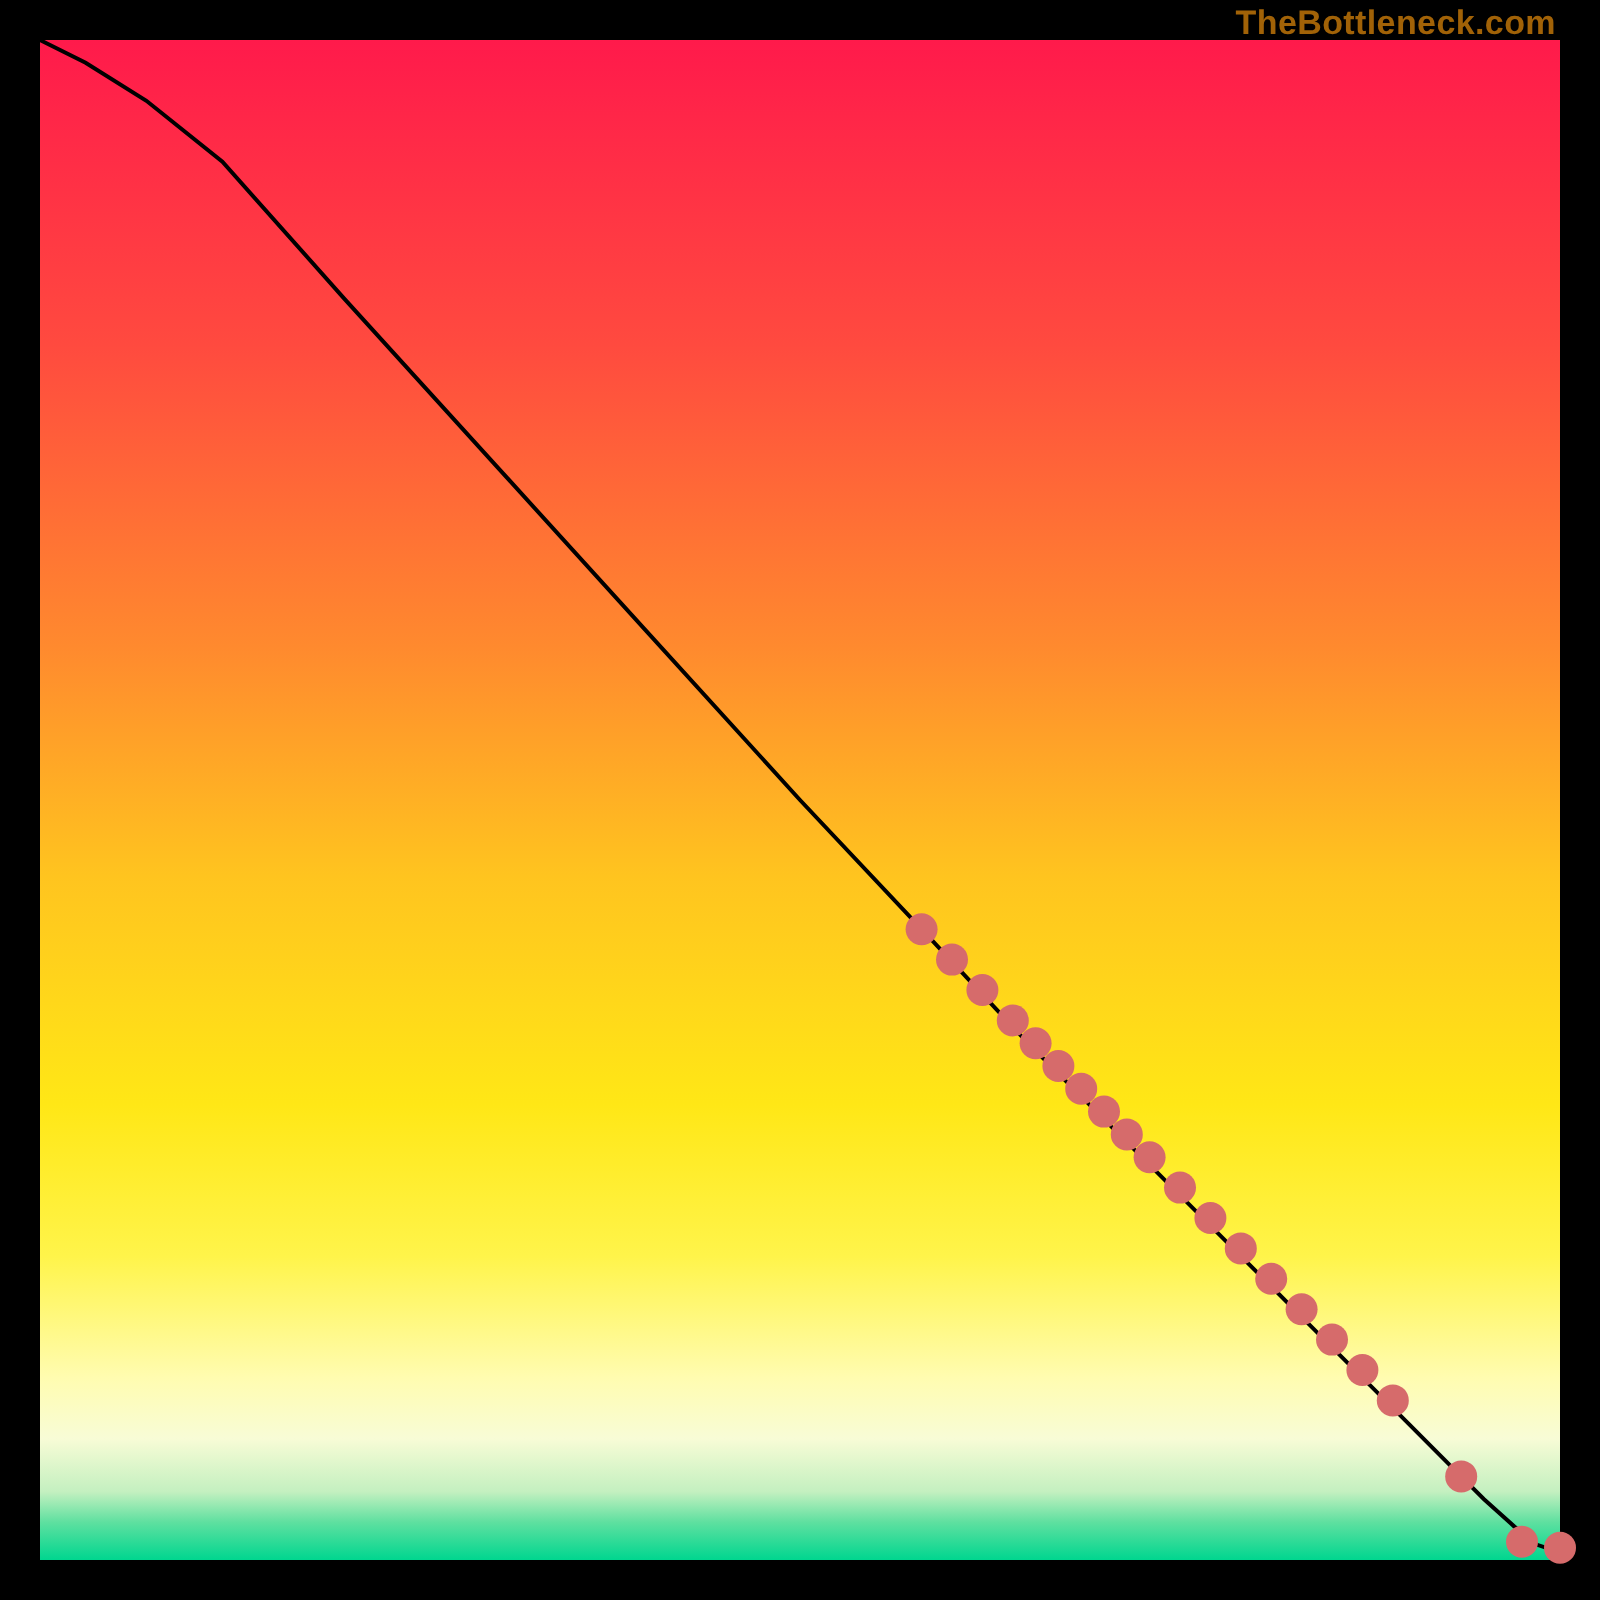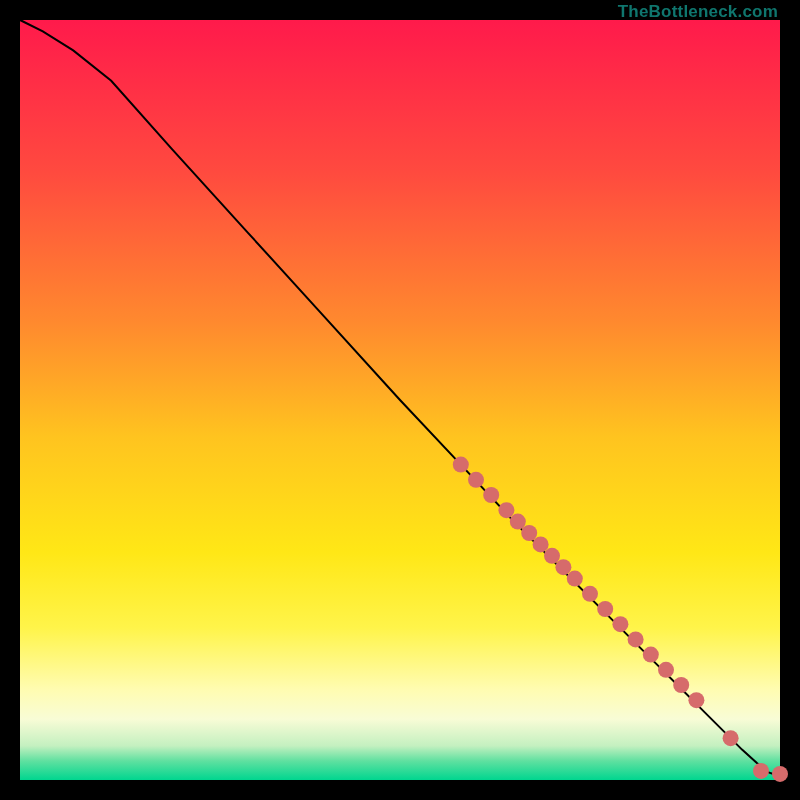--- a/index.html
+++ b/index.html
@@ -23,21 +23,21 @@
     top: 20px;
     width: 760px;
     height: 760px;
   }
   .watermark {
     position: absolute;
     top: 2px;
     right: 22px;
     font-size: 17px;
     font-weight: 600;
-    color: #0f766e;
+    color: #a16207;
     letter-spacing: 0.2px;
   }
   svg {
     position: absolute;
     left: 0;
     top: 0;
     width: 760px;
     height: 760px;
     overflow: visible;
   }

